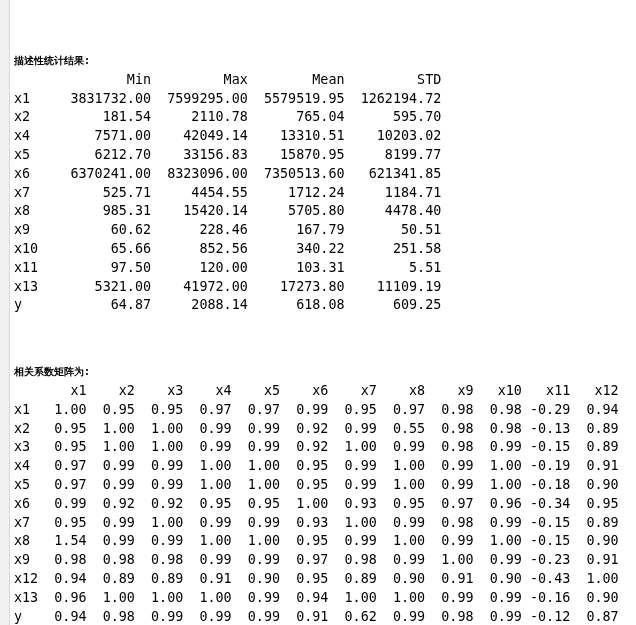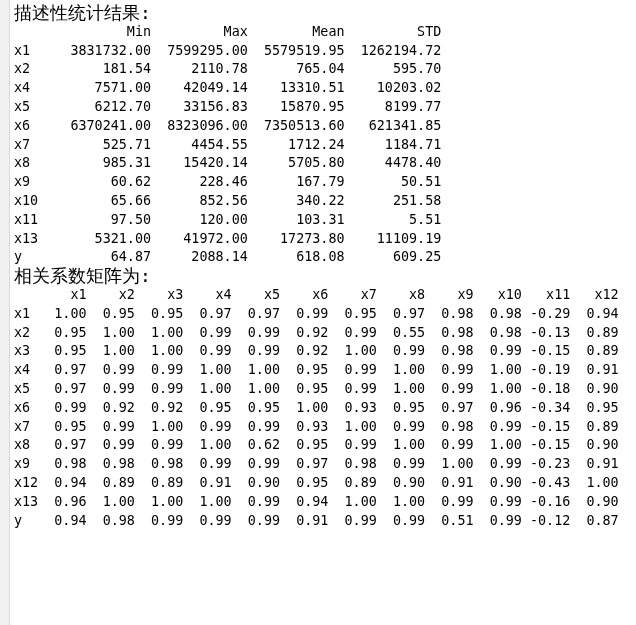--- a/index.html
+++ b/index.html
@@ -28,22 +28,23 @@
     padding: 4px 0 0 4px;
     font-size: 13.4px;
     line-height: 18.8px;
   }
   .line {
     white-space: pre;
     height: 18.8px;
     letter-spacing: 0;
   }
   .heading {
-    font-size: 18px;
-    font-weight: normal;
+    font-size: 10px;
+    font-weight: bold;
+    margin-top: 48px;
   }
 </style>
 </head>
 <body>
 
 <div class="left-strip"></div>
 
 <div class="content">
   <div class="line heading">描述性统计结果:</div>
 
@@ -67,19 +68,19 @@
 
   <div id="corr-table">
       <div class="line">       x1    x2    x3    x4    x5    x6    x7    x8    x9   x10   x11   x12</div>
       <div class="line">x1   1.00  0.95  0.95  0.97  0.97  0.99  0.95  0.97  0.98  0.98 -0.29  0.94</div>
       <div class="line">x2   0.95  1.00  1.00  0.99  0.99  0.92  0.99  0.55  0.98  0.98 -0.13  0.89</div>
       <div class="line">x3   0.95  1.00  1.00  0.99  0.99  0.92  1.00  0.99  0.98  0.99 -0.15  0.89</div>
       <div class="line">x4   0.97  0.99  0.99  1.00  1.00  0.95  0.99  1.00  0.99  1.00 -0.19  0.91</div>
       <div class="line">x5   0.97  0.99  0.99  1.00  1.00  0.95  0.99  1.00  0.99  1.00 -0.18  0.90</div>
       <div class="line">x6   0.99  0.92  0.92  0.95  0.95  1.00  0.93  0.95  0.97  0.96 -0.34  0.95</div>
       <div class="line">x7   0.95  0.99  1.00  0.99  0.99  0.93  1.00  0.99  0.98  0.99 -0.15  0.89</div>
-      <div class="line">x8   0.97  0.99  0.99  1.00  0.62  0.95  0.99  1.00  0.99  1.00 -0.15  0.90</div>
+      <div class="line">x8   1.54  0.99  0.99  1.00  1.00  0.95  0.99  1.00  0.99  1.00 -0.15  0.90</div>
       <div class="line">x9   0.98  0.98  0.98  0.99  0.99  0.97  0.98  0.99  1.00  0.99 -0.23  0.91</div>
       <div class="line">x12  0.94  0.89  0.89  0.91  0.90  0.95  0.89  0.90  0.91  0.90 -0.43  1.00</div>
       <div class="line">x13  0.96  1.00  1.00  1.00  0.99  0.94  1.00  1.00  0.99  0.99 -0.16  0.90</div>
-      <div class="line">y    0.94  0.98  0.99  0.99  0.99  0.91  0.99  0.99  0.51  0.99 -0.12  0.87</div>
+      <div class="line">y    0.94  0.98  0.99  0.99  0.99  0.91  0.62  0.99  0.98  0.99 -0.12  0.87</div>
     </div>
 </div>
 
 </body></html>

